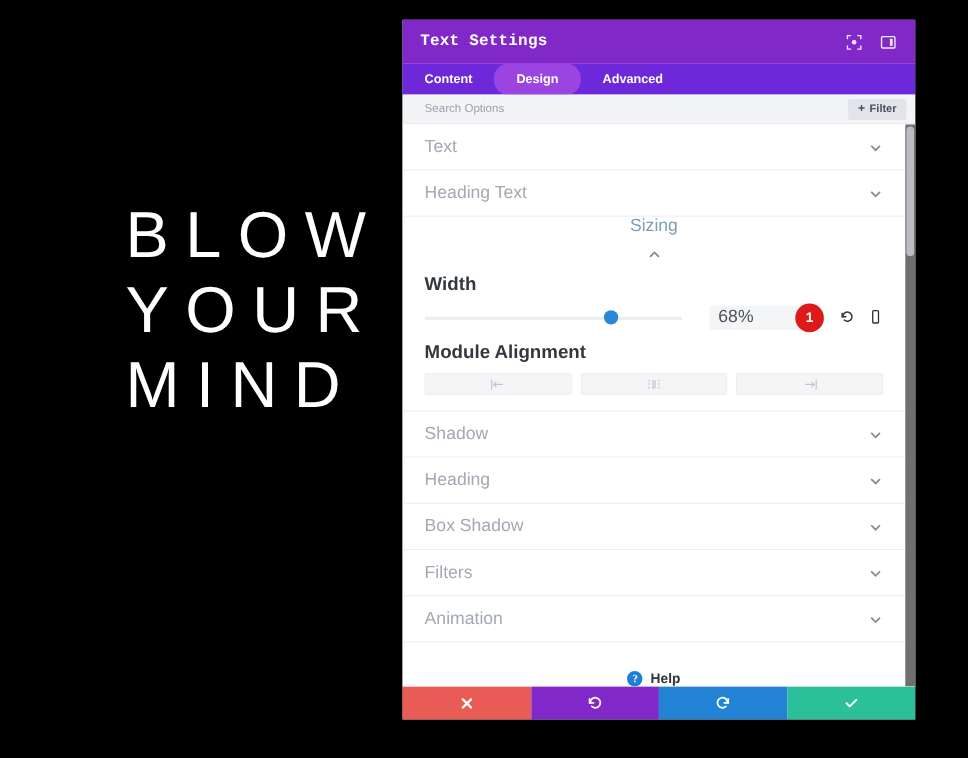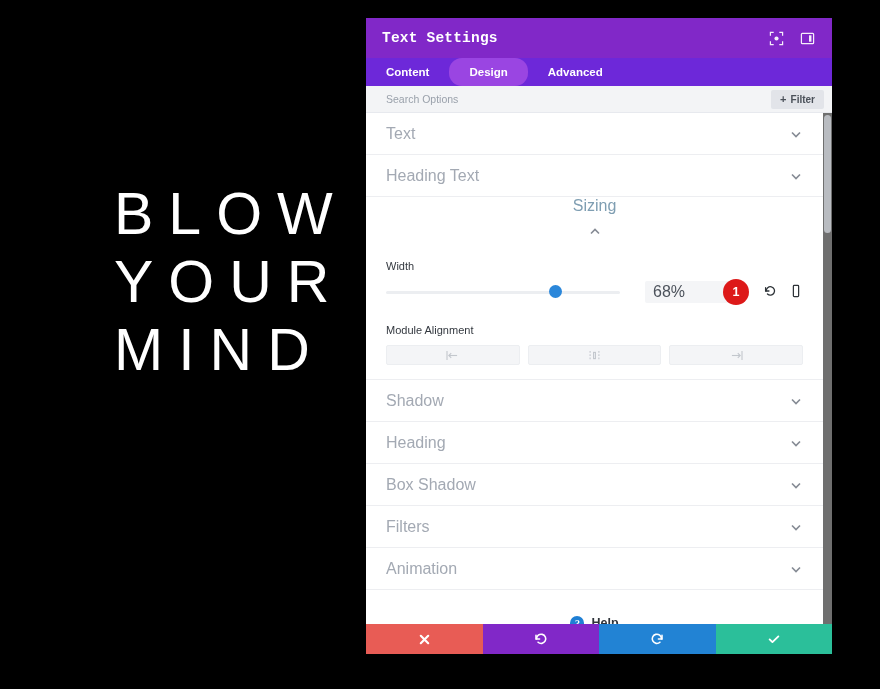--- a/index.html
+++ b/index.html
@@ -129,22 +129,22 @@
     font-weight: 400;
   }
   .acc-title.open { color: #7f9eb2; }
   .chev { width: 14px; height: 14px; color: #5c6370; opacity: .75; }
   .chev svg { display: block; }
 
   
   .sec-open { border-bottom: 1px solid #edeef1; padding-bottom: 14px; }
   .field { padding: 0 20px; }
   .field-label {
-    font-size: 11px; color: #33383f; font-weight: normal;
-    margin: 21px 0 9px 0;
+    font-size: 17px; color: #33383f; font-weight: bold;
+    margin: 10px 0 9px 0;
   }
   .range-row { display: flex; align-items: center; gap: 0; }
   .range-wrap {
     position: relative; width: 242px; height: 14px;
     display: flex; align-items: center;
   }
   .range-track {
     width: 100%; height: 3px; background: #eceef1; border-radius: 2px;
   }
   .range-thumb {

